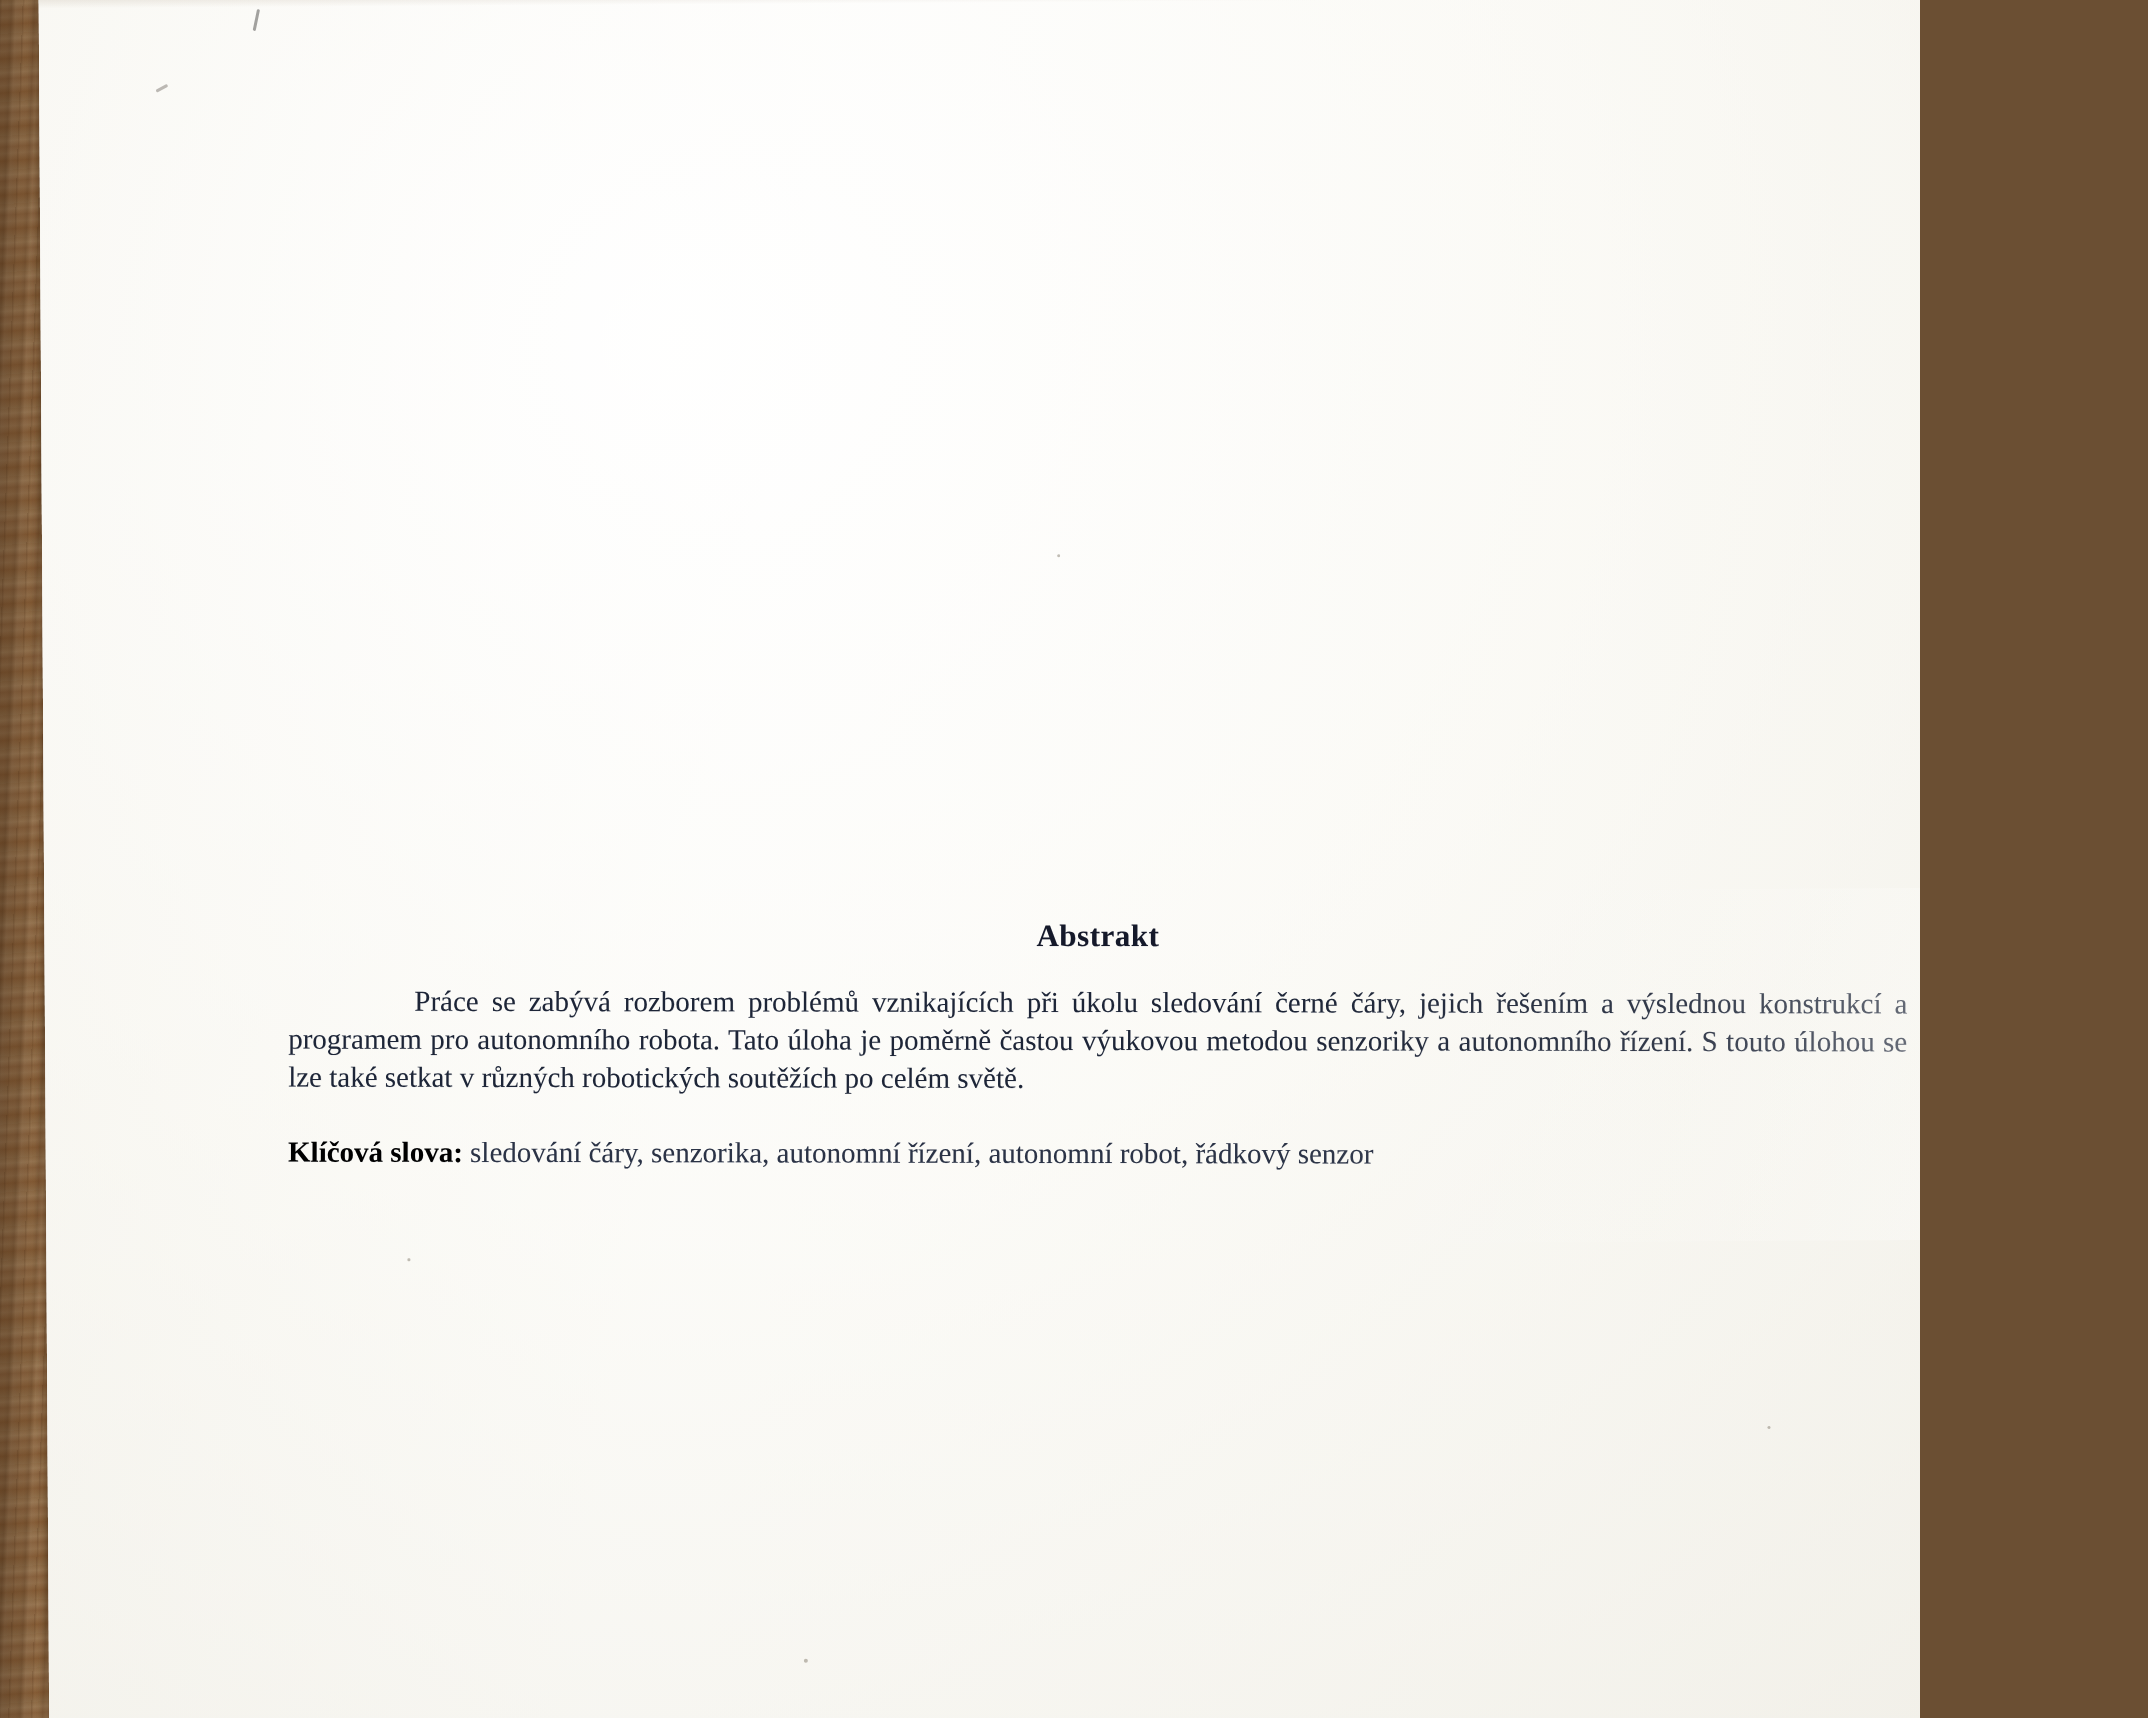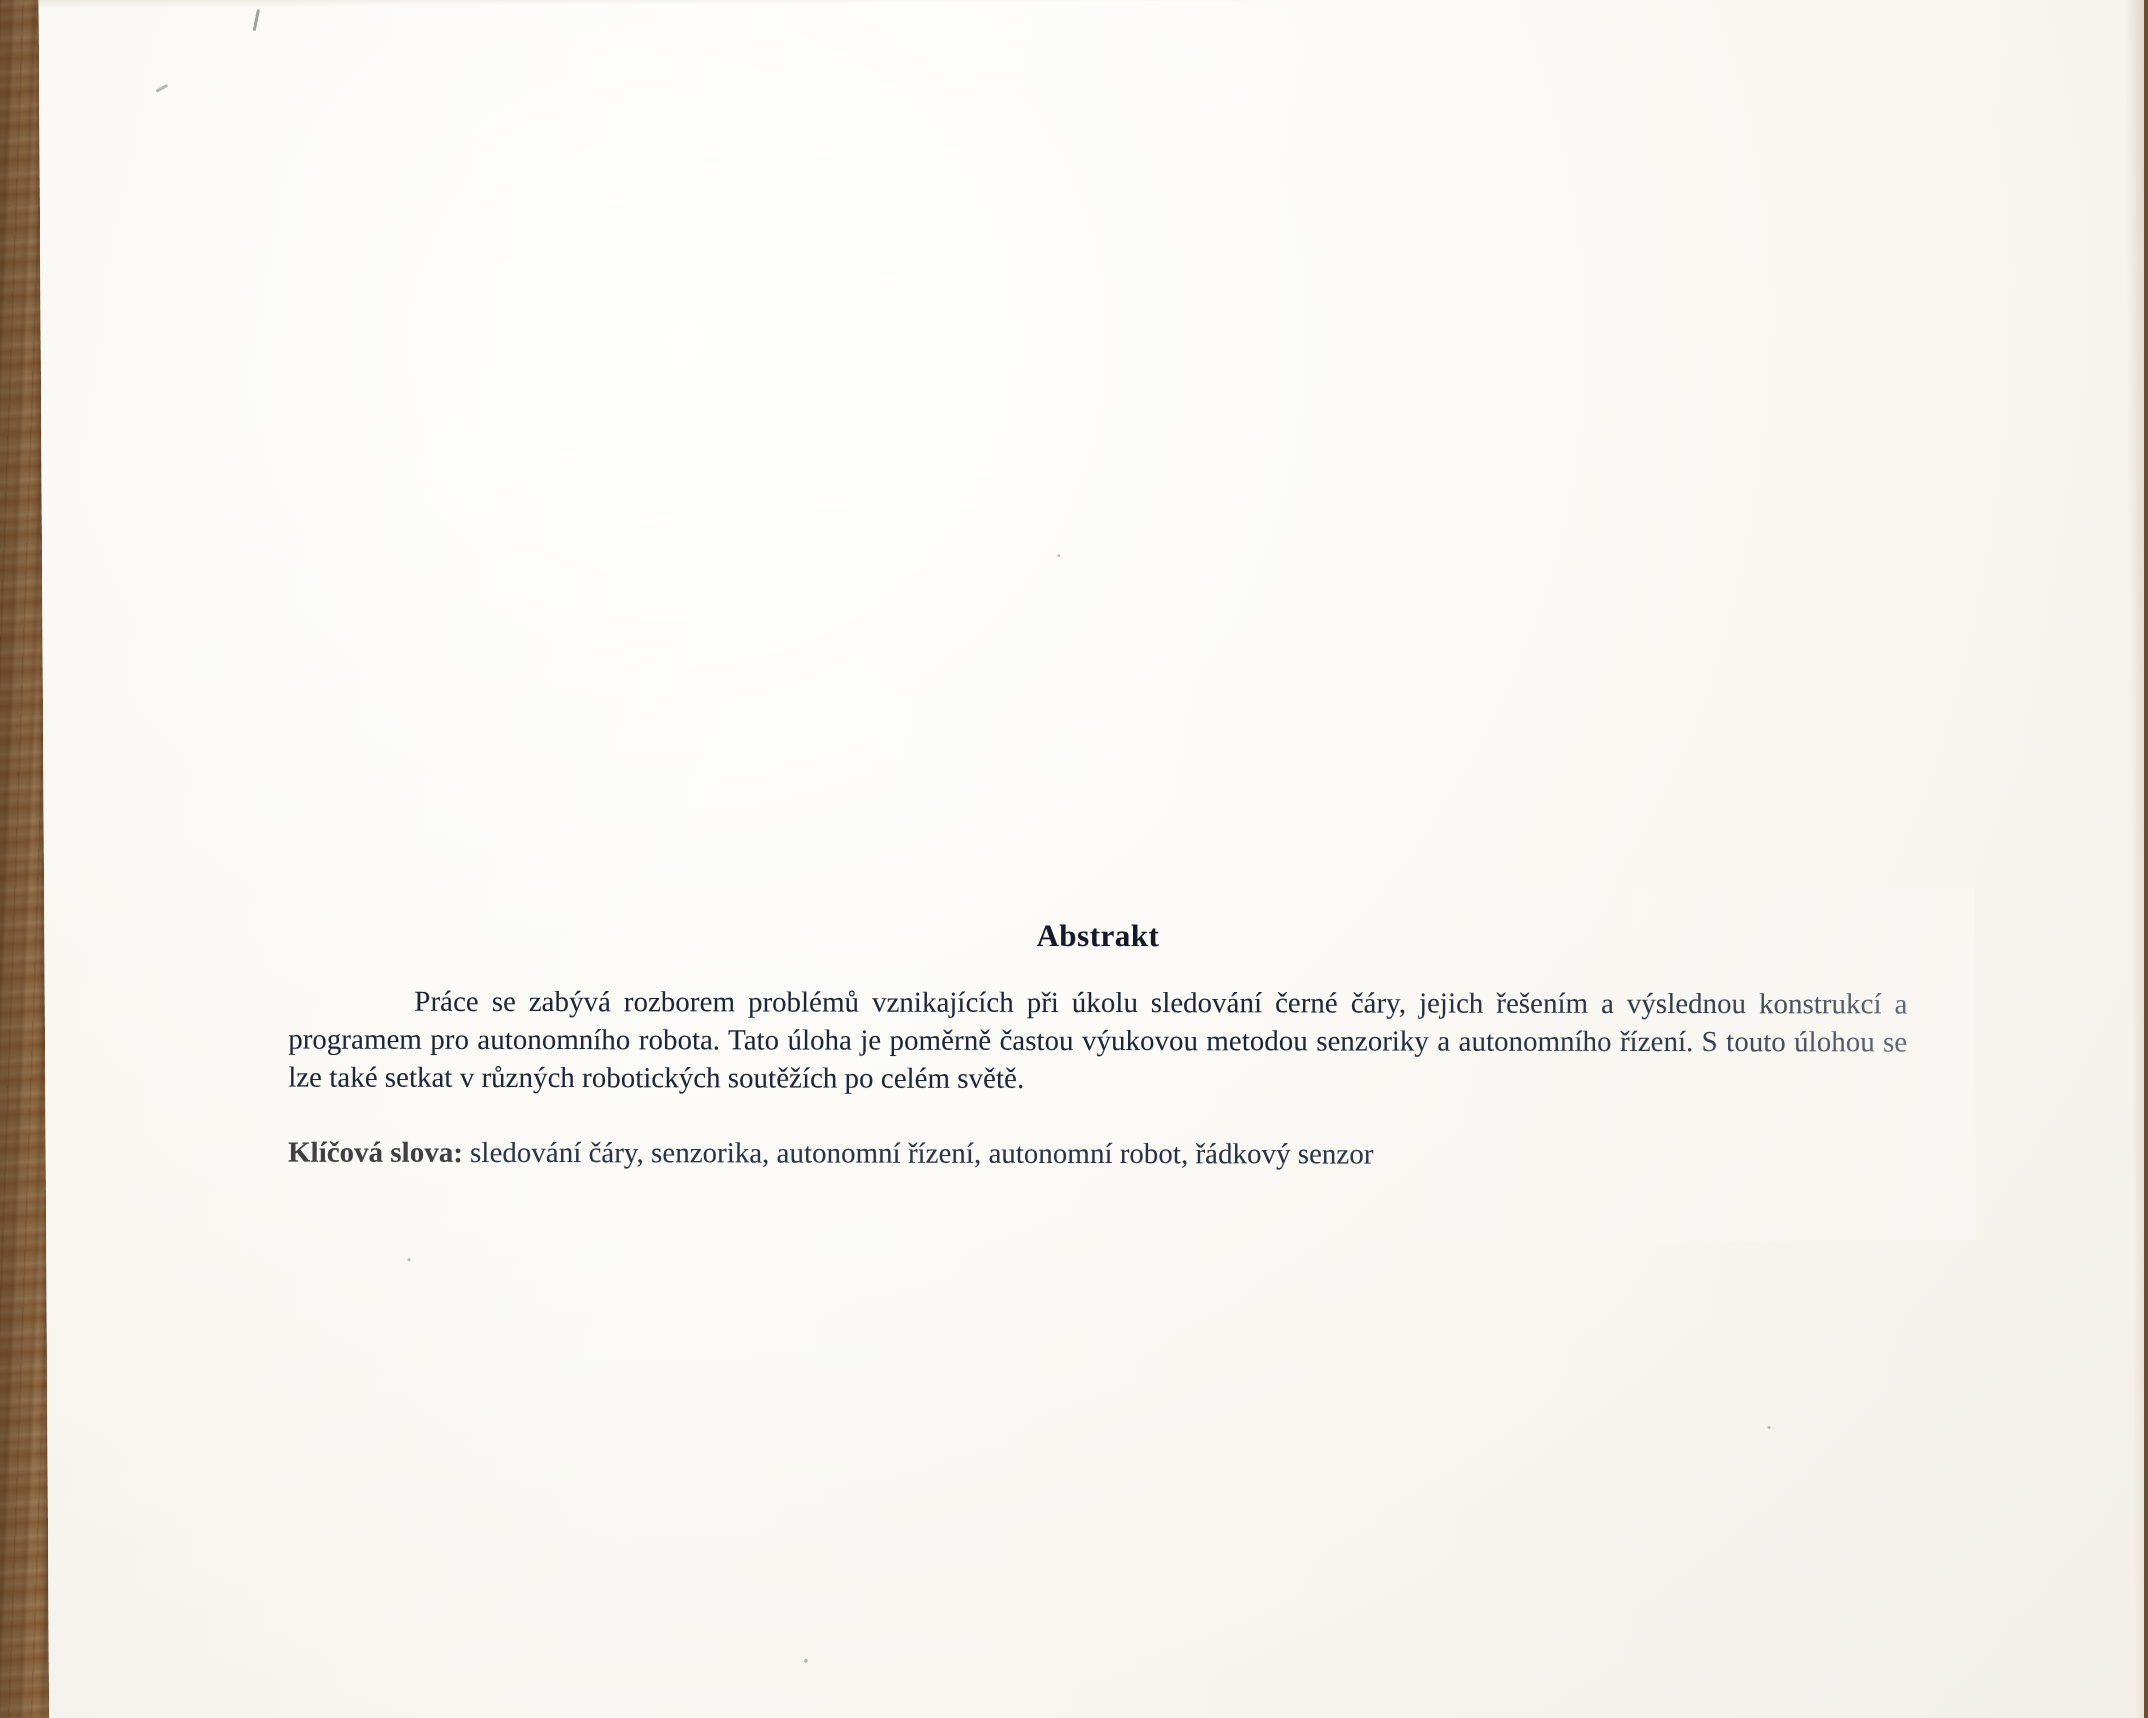--- a/index.html
+++ b/index.html
@@ -10,21 +10,21 @@
     width: 2148px;
     height: 1718px;
     overflow: hidden;
     background: #6b4f33;
     font-family: "Liberation Serif", serif;
   }
 
   
   #scan-stage {
     position: relative;
-    width: 2144px;
+    width: 1920px;
     height: 1718px;
     background:
       repeating-linear-gradient(
         176deg,
         #c79a68 0px,
         #d8ae7d 5px,
         #c08d5c 11px,
         #cfa271 17.6px,
         #b9834f 25px,
         #caa06f 34px
@@ -134,21 +134,21 @@
   }
   #keywords-line {
     font-size: 29px;
     line-height: 1.32;
     color: #1d2537;
     white-space: nowrap;
     text-shadow: 0.3px 0.3px 0 rgba(30,40,70,0.18);
   }
   #keywords-label {
     font-weight: bold;
-    color: #404040;
+    color: #000000;
   }
   #keywords-values {
     color: #2b3346;
   }
   
   #fade-overlay {
     position: absolute;
     left: 1259px;
     top: 906px;
     width: 671px;

